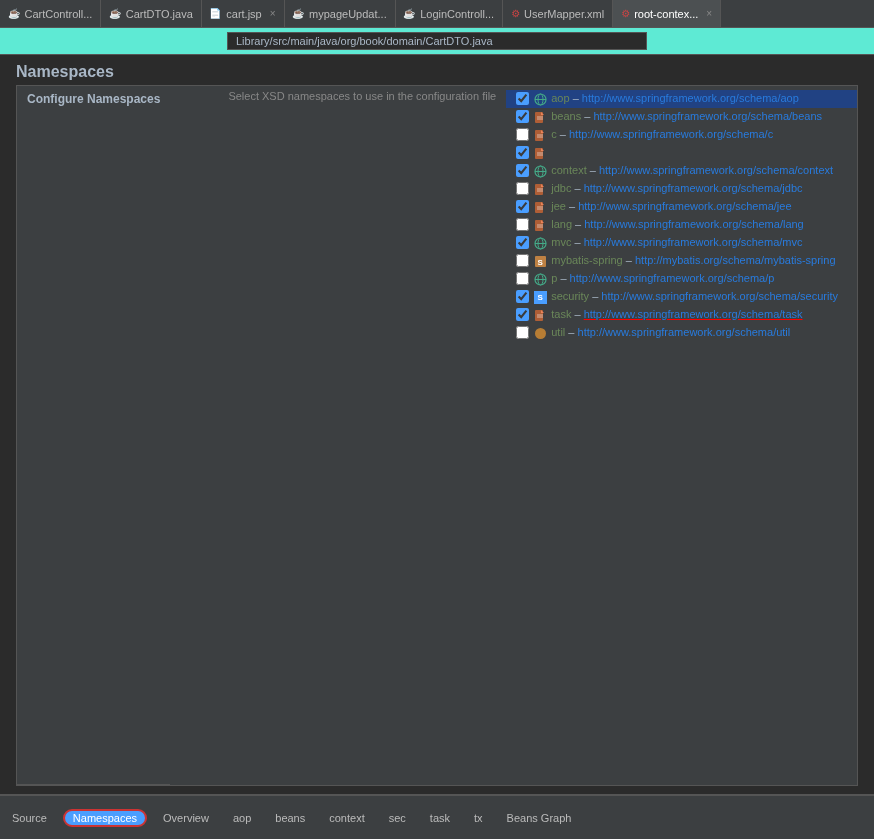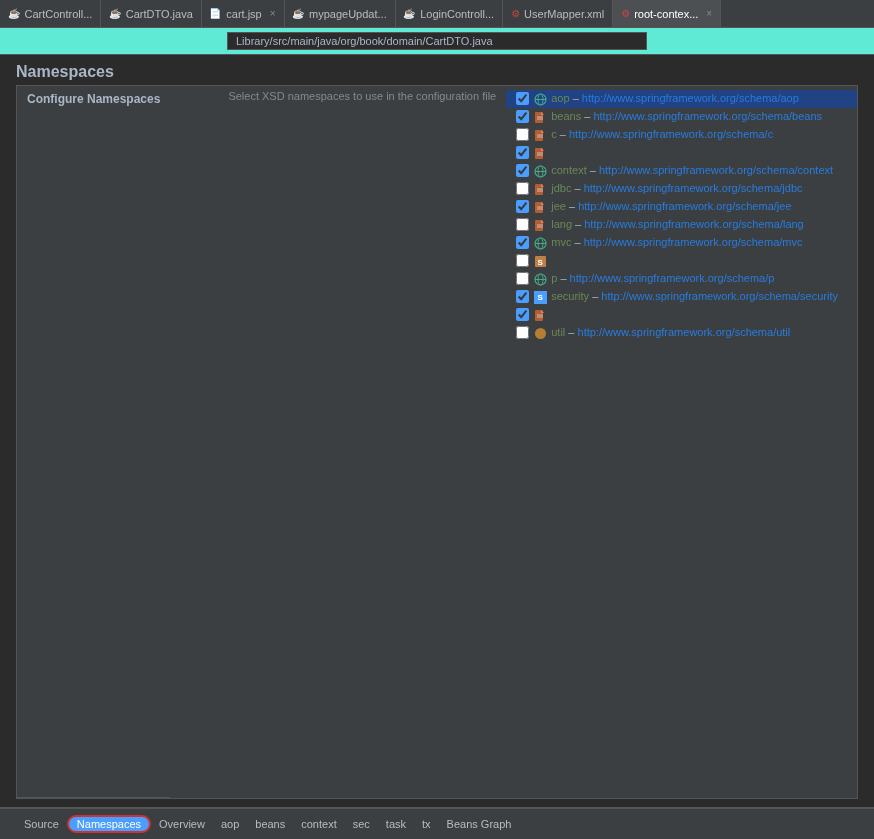--- a/index.html
+++ b/index.html
@@ -164,23 +164,23 @@
     .ns-url {
       color: #287bde;
     }
 
     
     .bottom-tabs {
       display: flex;
       align-items: center;
       background: #3c3f41;
       border-top: 2px solid #555;
-      height: 32px;
-      padding: 0 16px;
-      gap: 0;
+      height: 45px;
+      padding: 0 4px;
+      gap: 8px;
       flex-shrink: 0;
     }
     .bottom-tab {
       padding: 2px 8px;
       font-size: 11px;
       color: #bbb;
       cursor: pointer;
       border-radius: 2px;
     }
     .bottom-tab.active {
@@ -366,20 +366,21 @@
           <span class="ns-text"><span class="ns-name">mvc</span><span class="ns-dash"> – </span><span class="ns-url">http://www.springframework.org/schema/mvc</span></span>
         </div>
         <div class="namespace-item">
           <input type="checkbox" class="ns-checkbox" style="">
           <span class="ns-icon">
             <svg width="13" height="13" viewBox="0 0 13 13">
               <rect x="1" y="1" width="11" height="11" rx="1" fill="#c84" opacity="0.9"></rect>
               <text x="3.5" y="10" font-size="8" fill="#fff" font-weight="bold">S</text>
             </svg>
           </span>
+          <span class="ns-text"><span class="ns-name">mybatis-spring</span><span class="ns-dash"> – </span><span class="ns-url">http://mybatis.org/schema/mybatis-spring</span></span>
         </div>
         <div class="namespace-item">
           <input type="checkbox" class="ns-checkbox" style="">
           <span class="ns-icon">
             <svg width="13" height="13" viewBox="0 0 13 13">
               <circle cx="6.5" cy="6.5" r="5.5" fill="none" stroke="#4a8" stroke-width="1.2"></circle>
               <ellipse cx="6.5" cy="6.5" rx="2.5" ry="5.5" fill="none" stroke="#4a8" stroke-width="1"></ellipse>
               <line x1="1" y1="6.5" x2="12" y2="6.5" stroke="#4a8" stroke-width="1"></line>
             </svg>
           </span>
@@ -395,20 +396,21 @@
         <div class="namespace-item error-underline">
           <input type="checkbox" class="ns-checkbox" checked="" style="">
           <span class="ns-icon">
             <svg width="12" height="13" viewBox="0 0 12 13">
               <rect x="1" y="1" width="8" height="11" rx="1" fill="#cc6633" opacity="0.8"></rect>
               <polyline points="7,1 7,4 10,4" fill="#e8835a" stroke="none"></polyline>
               <line x1="3" y1="6" x2="9" y2="6" stroke="#fff" stroke-width="0.8" opacity="0.7"></line>
               <line x1="3" y1="8" x2="9" y2="8" stroke="#fff" stroke-width="0.8" opacity="0.7"></line>
             </svg>
           </span>
+          <span class="ns-text"><span class="ns-name">task</span><span class="ns-dash"> – </span><span class="ns-url" style="text-decoration: underline red;">http://www.springframework.org/schema/task</span></span>
         </div>
         <div class="namespace-item">
           <input type="checkbox" class="ns-checkbox" style="">
           <span class="ns-icon">
             <svg width="13" height="13" viewBox="0 0 13 13">
               <circle cx="6.5" cy="6.5" r="5.5" fill="#cc8833" opacity="0.85"></circle>
             </svg>
           </span>
           <span class="ns-text"><span class="ns-name">util</span><span class="ns-dash"> – </span><span class="ns-url">http://www.springframework.org/schema/util</span></span>
         </div>

